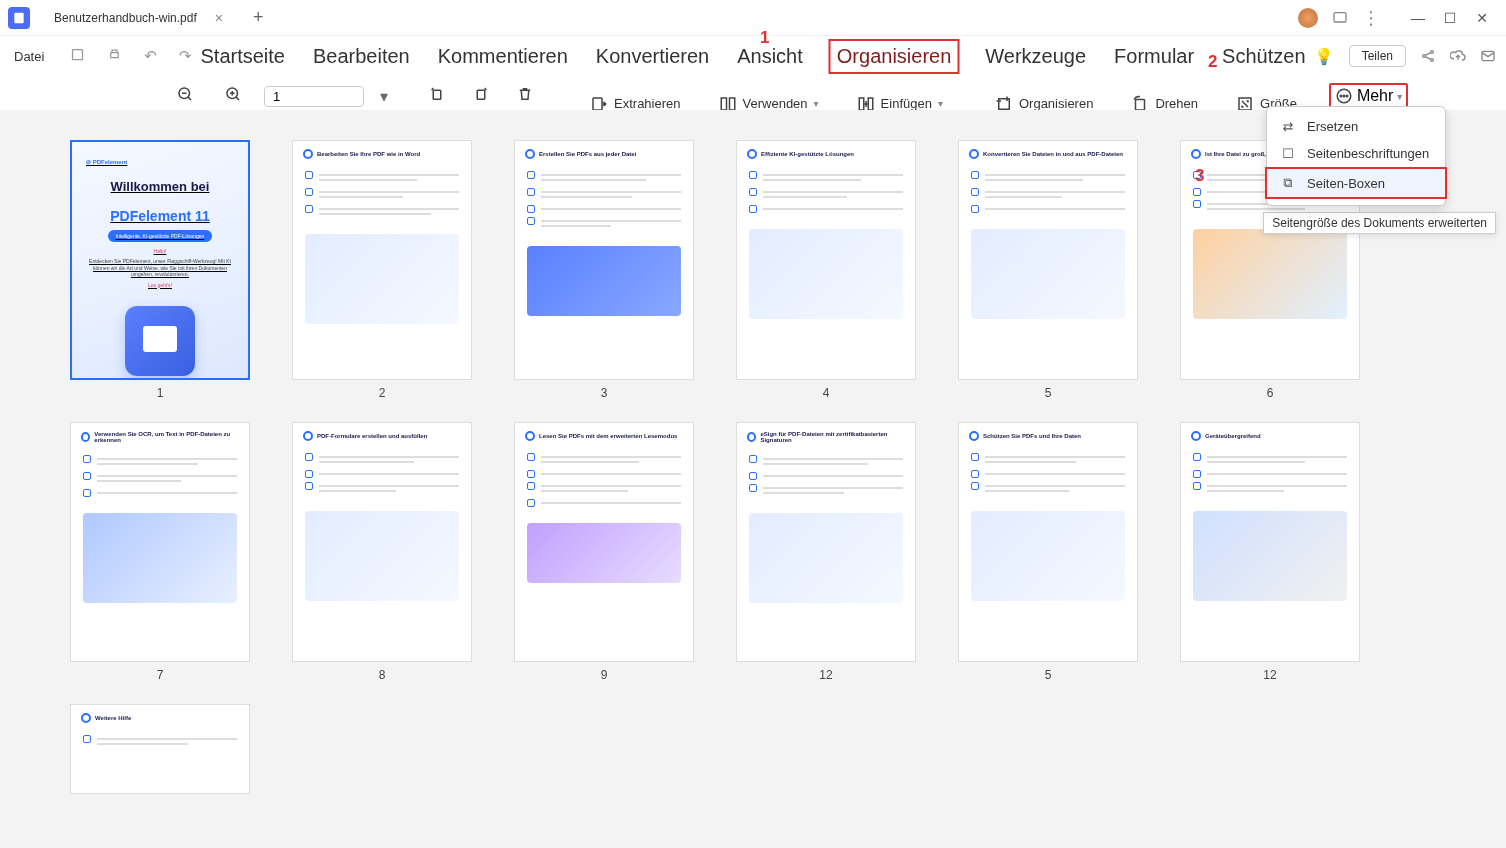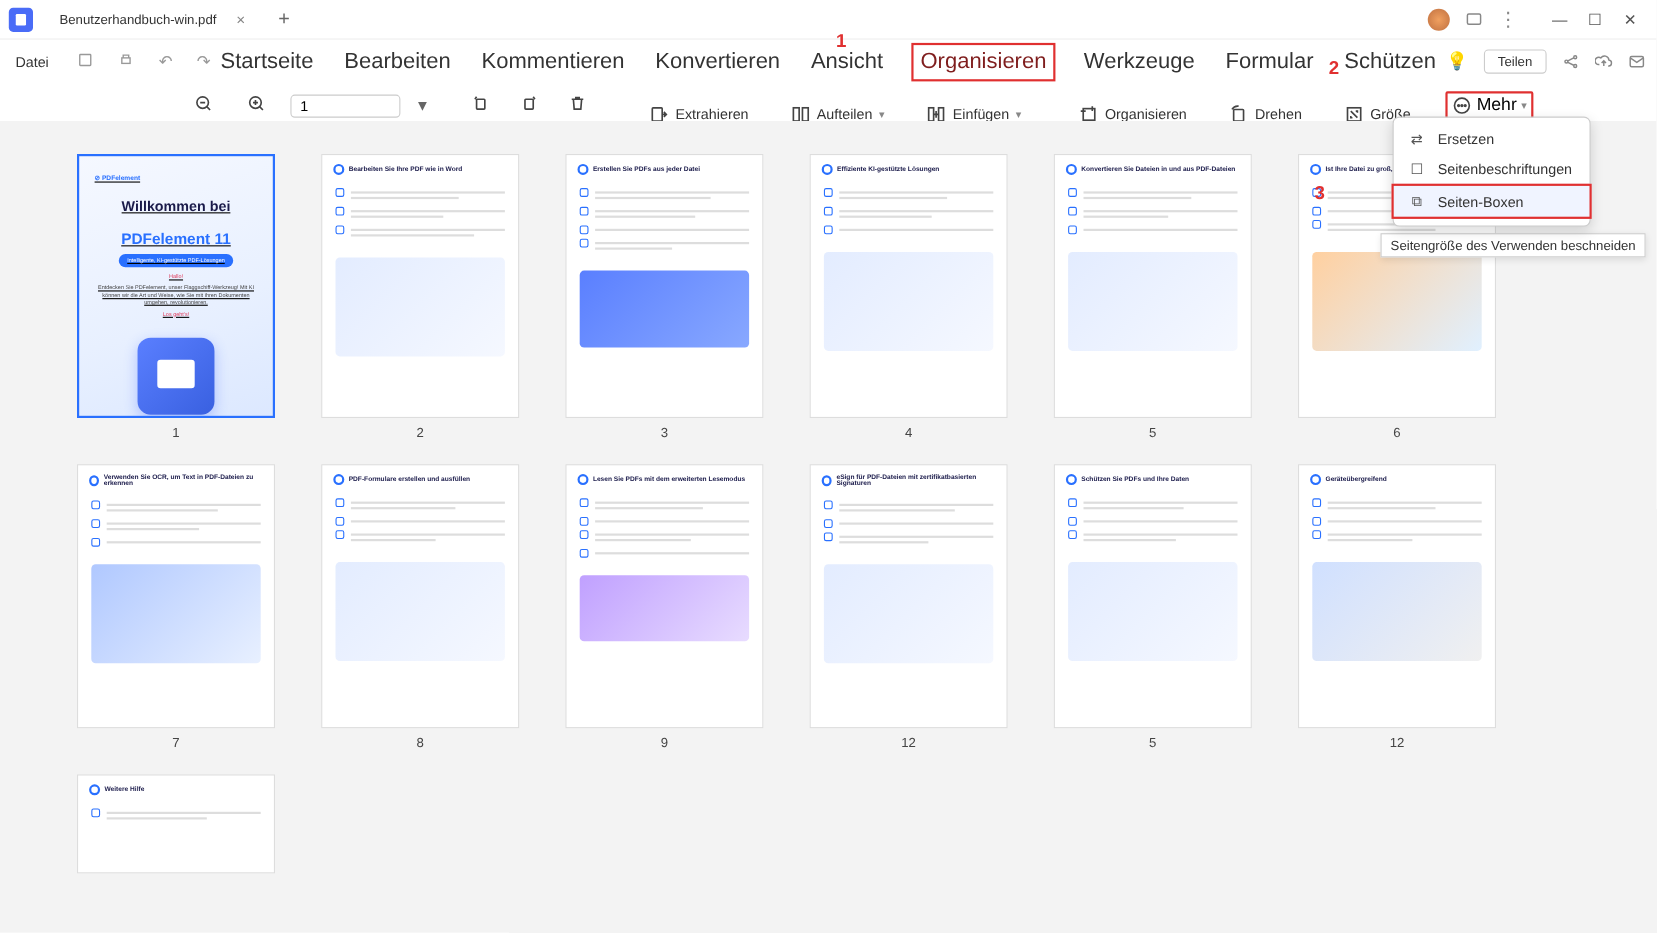--- a/index.html
+++ b/index.html
@@ -178,21 +178,21 @@
         <rect x="4" y="4" width="12" height="16" rx="1"></rect>
         <path d="M16 12h5M18 9l3 3-3 3"></path>
       </svg>
     <span>Extrahieren</span>
   </div>
   <div class="tool-btn" style="margin-left:16px">
     <svg class="tool-icon" width="18" height="18" viewBox="0 0 24 24" fill="none" stroke="currentColor" stroke-width="2">
         <rect x="3" y="4" width="7" height="16"></rect>
         <rect x="14" y="4" width="7" height="16"></rect>
       </svg>
-    <span>Aufteilen</span>
+    <span>Verwenden</span>
     <span style="color:#888;font-size:10px">▾</span>
   </div>
   <div class="tool-btn" style="margin-left:16px">
     <svg class="tool-icon" width="18" height="18" viewBox="0 0 24 24" fill="none" stroke="currentColor" stroke-width="2">
         <rect x="3" y="4" width="6" height="16"></rect>
         <rect x="15" y="4" width="6" height="16"></rect>
         <path d="M12 8v8M9 12h6"></path>
       </svg>
     <span>Einfügen</span>
     <span style="color:#888;font-size:10px">▾</span>
@@ -241,21 +241,21 @@
   </div>
   <div class="dd-item">
     <span class="dd-icon">☐</span>
     <span>Seitenbeschriftungen</span>
   </div>
   <div class="dd-item boxed">
     <span class="dd-icon">⧉</span>
     <span>Seiten-Boxen</span>
   </div>
 </div>
-<div class="tooltip">Seitengröße des Verwenden beschneiden</div>
+<div class="tooltip">Seitengröße des Dokuments erweiterten</div>
 
 <div class="thumbs-area">
   <div class="thumbs-grid">
 
     <div class="thumb-wrap">
       <div class="thumb selected p1">
         <div class="p1-logo">⊘ PDFelement</div>
         <div class="p1-big">Willkommen bei</div>
         <div class="p1-big p1-brand">PDFelement 11</div>
         <div class="p1-badge">Intelligente, KI-gestützte PDF-Lösungen</div>

